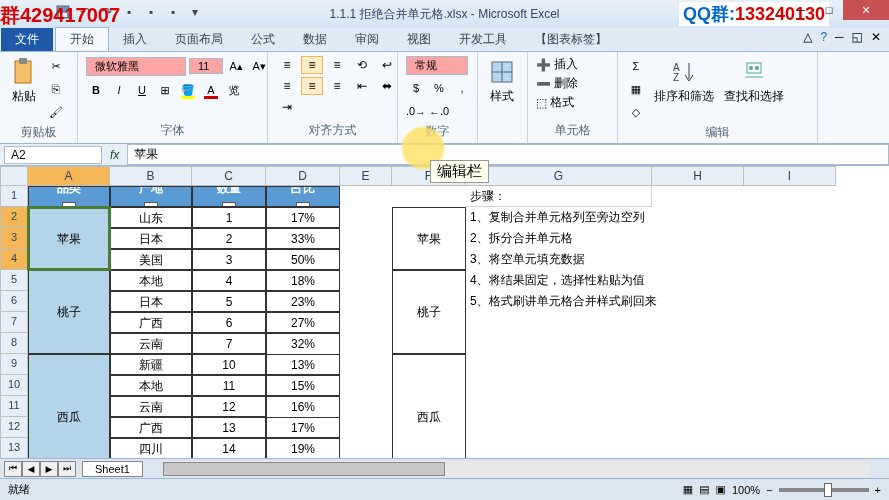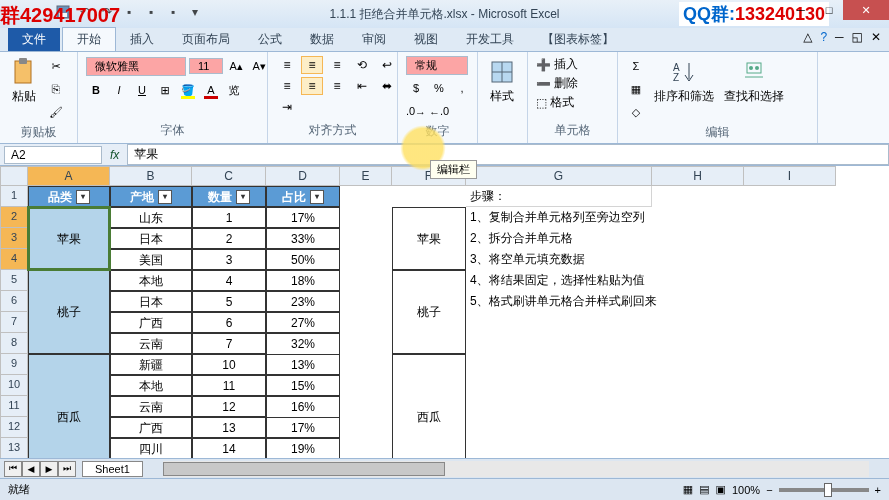--- a/index.html
+++ b/index.html
@@ -6,21 +6,21 @@
 body { font-family: "Microsoft YaHei", "微软雅黑", sans-serif; font-size: 12px; background: #fff; width: 889px; height: 500px; overflow: hidden; display: flex; flex-direction: column; }
 .titlebar { height: 28px; background: linear-gradient(#e8f0f8, #d5e5f5); display: flex; align-items: center; position: relative; }
 .watermark-left { position: absolute; left: 0; top: 2px; color: #d00; font-size: 20px; font-weight: bold; z-index: 10; }
 .watermark-right { position: absolute; right: 60px; top: 2px; color: #d00; font-size: 18px; font-weight: bold; background: #fff; padding: 0 4px; }
 .title-text { margin: 0 auto; color: #345; }
 .win-btns { position: absolute; right: 0; top: 0; display: flex; }
 .win-btn { width: 28px; height: 20px; display: flex; align-items: center; justify-content: center; cursor: pointer; font-size: 11px; }
 .win-close { background: #c75050; color: #fff; width: 46px; }
 .qat { position: absolute; left: 55px; top: 4px; display: flex; gap: 6px; }
 .qat-btn { width: 16px; height: 16px; display: flex; align-items: center; justify-content: center; cursor: pointer; opacity: 0.7; }
-.tabs { height: 24px; background: #dfeaf5; display: flex; align-items: flex-end; padding-left: 8px; border-bottom: 1px solid #9db8d6; position: relative; }
+.tabs { height: 24px; background: #dfeaf5; display: flex; align-items: flex-end; padding-left: 1px; border-bottom: 1px solid #9db8d6; position: relative; }
 .file-tab { background: #1e5aa8; color: #fff; padding: 3px 14px; cursor: pointer; margin-right: 2px; }
 .tab { padding: 3px 14px; cursor: pointer; color: #345; }
 .tab.active { background: #f5f9fd; border: 1px solid #9db8d6; border-bottom: none; }
 .tab-help { position: absolute; right: 8px; top: 2px; display: flex; gap: 8px; align-items: center; }
 .ribbon { height: 92px; background: #f5f9fd; display: flex; border-bottom: 1px solid #9db8d6; }
 .rgroup { border-right: 1px solid #c5d5e8; padding: 4px 8px; display: flex; flex-direction: column; justify-content: space-between; }
 .rgroup-label { font-size: 12px; color: #567; text-align: center; margin-top: 2px; }
 .rgroup-body { display: flex; gap: 6px; align-items: flex-start; flex: 1; }
 .big-btn { display: flex; flex-direction: column; align-items: center; gap: 2px; cursor: pointer; padding: 2px; }
 .big-icon { width: 28px; height: 28px; display: flex; align-items: center; justify-content: center; font-size: 20px; }
@@ -28,32 +28,32 @@
 .small-row { display: flex; gap: 3px; align-items: center; }
 .sbtn { width: 20px; height: 20px; border: 1px solid transparent; display: flex; align-items: center; justify-content: center; cursor: pointer; font-size: 11px; }
 .font-sel { border: 1px solid #abc; background: #fca5a5; padding: 1px 8px; font-size: 11px; cursor: pointer; }
 .align-btn { width: 22px; height: 18px; border: 1px solid transparent; display: flex; align-items: center; justify-content: center; cursor: pointer; }
 .align-btn.sel { border-color: #f5b755; background: #fdeec7; }
 .namebox-row { height: 22px; background: #e6eef7; display: flex; align-items: center; border-bottom: 1px solid #9db8d6; }
 .namebox { width: 98px; background: #fff; border: 1px solid #abc; padding: 1px 6px; margin-left: 4px; cursor: text; }
 .fx-label { padding: 0 8px; font-style: italic; color: #14532d; }
 .formula-bar { flex: 1; background: #fff; border: 1px solid #abc; padding: 1px 6px; cursor: text; position: relative; }
 .highlight-circle { position: absolute; width: 46px; height: 46px; background: radial-gradient(circle, #ffe060 0%, #ffe060 60%, transparent 70%); border-radius: 50%; opacity: 0.8; z-index: 5; pointer-events: none; left: 400px; top: 125px; }
-.tooltip-box { position: absolute; left: 430px; top: 160px; background: #fffff0; border: 1px solid #999; padding: 1px 6px; font-size: 11px; z-index: 6; }
+.tooltip-box { position: absolute; left: 430px; top: 160px; background: #fffff0; border: 1px solid #999; padding: 1px 6px; font-size: 15px; z-index: 6; }
 .grid-area { flex: 1; display: flex; overflow: hidden; position: relative; }
 .corner { width: 28px; height: 20px; background: #e6eef7; border: 1px solid #c0c0c0; position: absolute; left: 0; top: 0; }
 .col-headers { display: flex; position: absolute; left: 28px; top: 0; height: 20px; }
 .ch { background: #e6eef7; border: 1px solid #c0c0c0; border-left: none; text-align: center; line-height: 18px; color: #345; cursor: pointer; }
 .ch.sel { background: #f5b755; }
 .row-headers { position: absolute; left: 0; top: 20px; width: 28px; }
 .rh { height: 21px; background: #e6eef7; border: 1px solid #c0c0c0; border-top: none; text-align: center; line-height: 19px; color: #345; cursor: pointer; font-size: 11px; }
 .rh.sel { background: #f5b755; }
 .cells { position: absolute; left: 28px; top: 20px; }
 .cell { position: absolute; border-right: 1px solid #d4d4d4; border-bottom: 1px solid #d4d4d4; padding: 0 4px; line-height: 20px; overflow: hidden; white-space: nowrap; }
-.hdr-cell { background: #5b9bd5; color: #fff; font-weight: bold; text-align: center; border: 1px solid #333; display: flex; align-items: center; justify-content: center; gap: 4px; }
+.hdr-cell { background: #5b9bd5; color: #fff; font-weight: bold; text-align: center; border: 1px solid #333; display: flex; align-items: center; justify-content: center; gap: 4px; flex-direction: column; }
 .filter-btn { width: 14px; height: 14px; background: #fff; border: 1px solid #555; display: inline-flex; align-items: center; justify-content: center; font-size: 8px; color: #333; cursor: pointer; }
 .merged-blue { background: #b4d4ea; text-align: center; display: flex; align-items: center; justify-content: center; border: 1px solid #333; }
 .data-cell { background: #fff; border: 1px solid #333; text-align: center; }
 .f-cell { border: 1px solid #333; text-align: center; display: flex; align-items: center; justify-content: center; }
 .active-cell { outline: 3px solid #4a7c35; outline-offset: -2px; z-index: 3; }
 .sheet-tabs { height: 20px; background: #dce6f1; display: flex; align-items: center; border-top: 1px solid #9db8d6; }
 .nav-btns { display: flex; margin-left: 4px; }
 .nav-btn { width: 18px; height: 16px; border: 1px solid #888; background: #f0f0f0; display: flex; align-items: center; justify-content: center; cursor: pointer; font-size: 9px; }
 .sheet-tab { background: #fff; padding: 1px 12px; border: 1px solid #888; cursor: pointer; margin-left: 6px; font-size: 11px; }
 .hscroll { flex: 1; margin-left: 20px; margin-right: 20px; height: 16px; background: #e8e8e8; display: flex; align-items: center; position: relative; }

